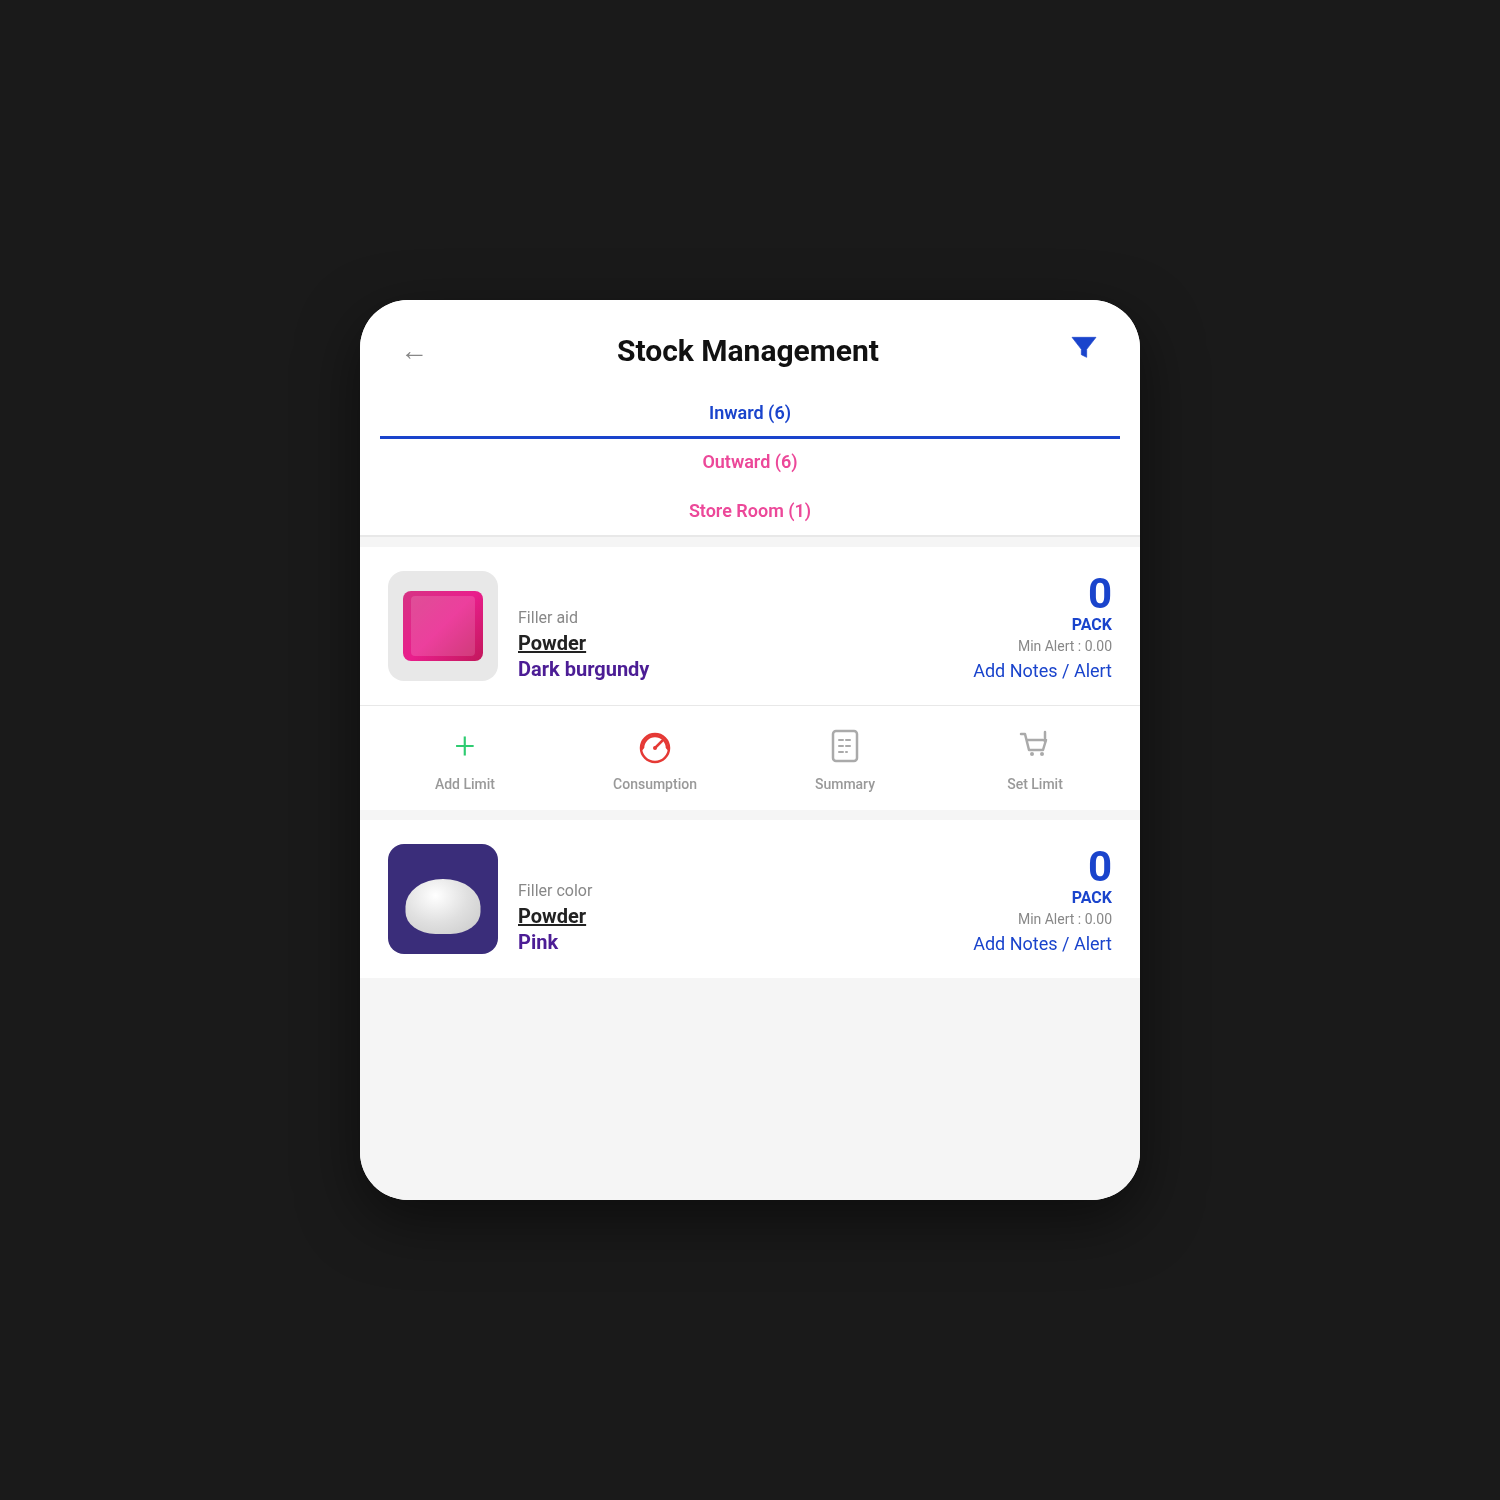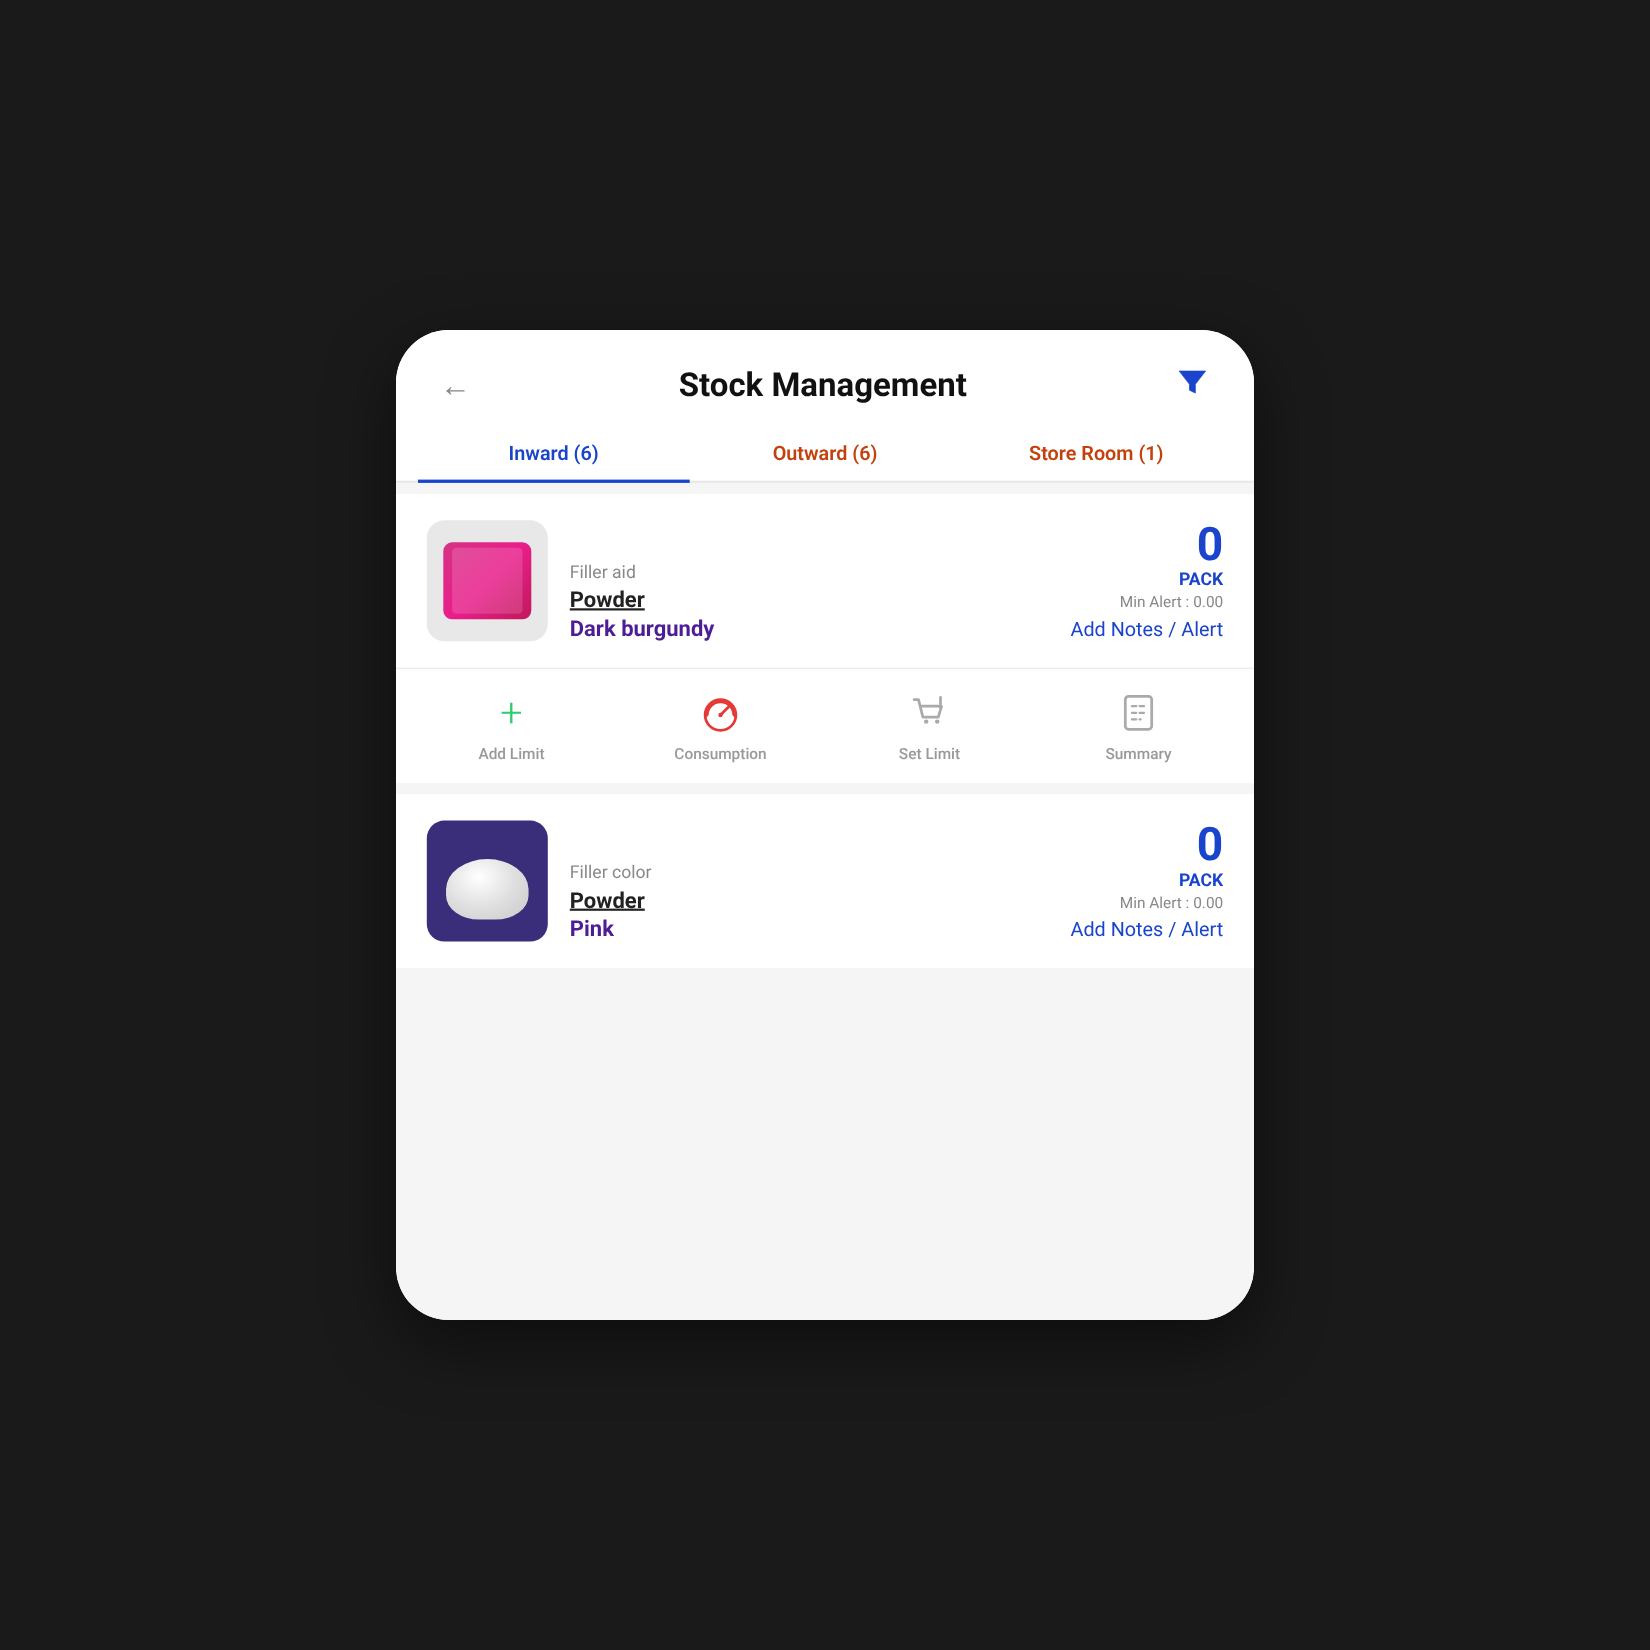--- a/index.html
+++ b/index.html
@@ -50,29 +50,30 @@
       width: 32px;
       height: 32px;
     }
 
     
     .tabs {
       display: flex;
       padding: 0 20px;
       background: #fff;
       border-bottom: 2px solid #e8e8e8;
+      flex-direction: column;
     }
 
     .tab {
       flex: 1;
       text-align: center;
       padding: 14px 10px;
       font-size: 18px;
       font-weight: 600;
-      color: #c2410c;
+      color: #ec4899;
       cursor: pointer;
       position: relative;
     }
 
     .tab.active {
       color: #1a44cc;
     }
 
     .tab.active::after {
       content: '';
@@ -344,44 +345,44 @@
               <line x1="20" y1="22" x2="27" y2="15" stroke="#e53935" stroke-width="2.5" stroke-linecap="round"></line>
               <circle cx="20" cy="22" r="2" fill="#e53935"></circle>
               <path d="M6 24 L8 22" stroke="#e53935" stroke-width="2" stroke-linecap="round"></path>
               <path d="M34 24 L32 22" stroke="#e53935" stroke-width="2" stroke-linecap="round"></path>
             </svg>
           </div>
           <span class="action-label">Consumption</span>
         </div>
 
         <div class="action-btn">
-          <div class="action-icon cart-icon">
-            <svg viewBox="0 0 40 40" fill="none" xmlns="http://www.w3.org/2000/svg">
-              <path d="M6 8h4l4 16h14l3-10H13" stroke="#aaa" stroke-width="2.5" stroke-linecap="round" stroke-linejoin="round"></path>
-              <circle cx="17" cy="28" r="2" fill="#aaa"></circle>
-              <circle cx="27" cy="28" r="2" fill="#aaa"></circle>
-
-              <line x1="30" y1="6" x2="30" y2="12" stroke="#aaa" stroke-width="2.5" stroke-linecap="round"></line>
-              <circle cx="30" cy="15" r="1.5" fill="#aaa"></circle>
-            </svg>
-          </div>
-          <span class="action-label">Set Limit</span>
-        </div>
-
-        <div class="action-btn">
           <div class="action-icon summary-icon">
             <svg viewBox="0 0 40 40" fill="none" xmlns="http://www.w3.org/2000/svg">
               <rect x="8" y="5" width="24" height="30" rx="3" stroke="#aaa" stroke-width="2.5" fill="none"></rect>
               <line x1="14" y1="14" x2="26" y2="14" stroke="#aaa" stroke-width="2" stroke-linecap="round" stroke-dasharray="4 3"></line>
               <line x1="14" y1="20" x2="26" y2="20" stroke="#aaa" stroke-width="2" stroke-linecap="round" stroke-dasharray="4 3"></line>
               <line x1="14" y1="26" x2="22" y2="26" stroke="#aaa" stroke-width="2" stroke-linecap="round" stroke-dasharray="4 3"></line>
             </svg>
           </div>
           <span class="action-label">Summary</span>
         </div>
+
+        <div class="action-btn">
+          <div class="action-icon cart-icon">
+            <svg viewBox="0 0 40 40" fill="none" xmlns="http://www.w3.org/2000/svg">
+              <path d="M6 8h4l4 16h14l3-10H13" stroke="#aaa" stroke-width="2.5" stroke-linecap="round" stroke-linejoin="round"></path>
+              <circle cx="17" cy="28" r="2" fill="#aaa"></circle>
+              <circle cx="27" cy="28" r="2" fill="#aaa"></circle>
+
+              <line x1="30" y1="6" x2="30" y2="12" stroke="#aaa" stroke-width="2.5" stroke-linecap="round"></line>
+              <circle cx="30" cy="15" r="1.5" fill="#aaa"></circle>
+            </svg>
+          </div>
+          <span class="action-label">Set Limit</span>
+        </div>
       </div>
     </div>
 
     <div class="stock-card" style="margin-top: 10px;">
       <div class="stock-item-row">
 
         <div class="item-image img-filler-color">
           <div class="white-powder"></div>
         </div>
 

